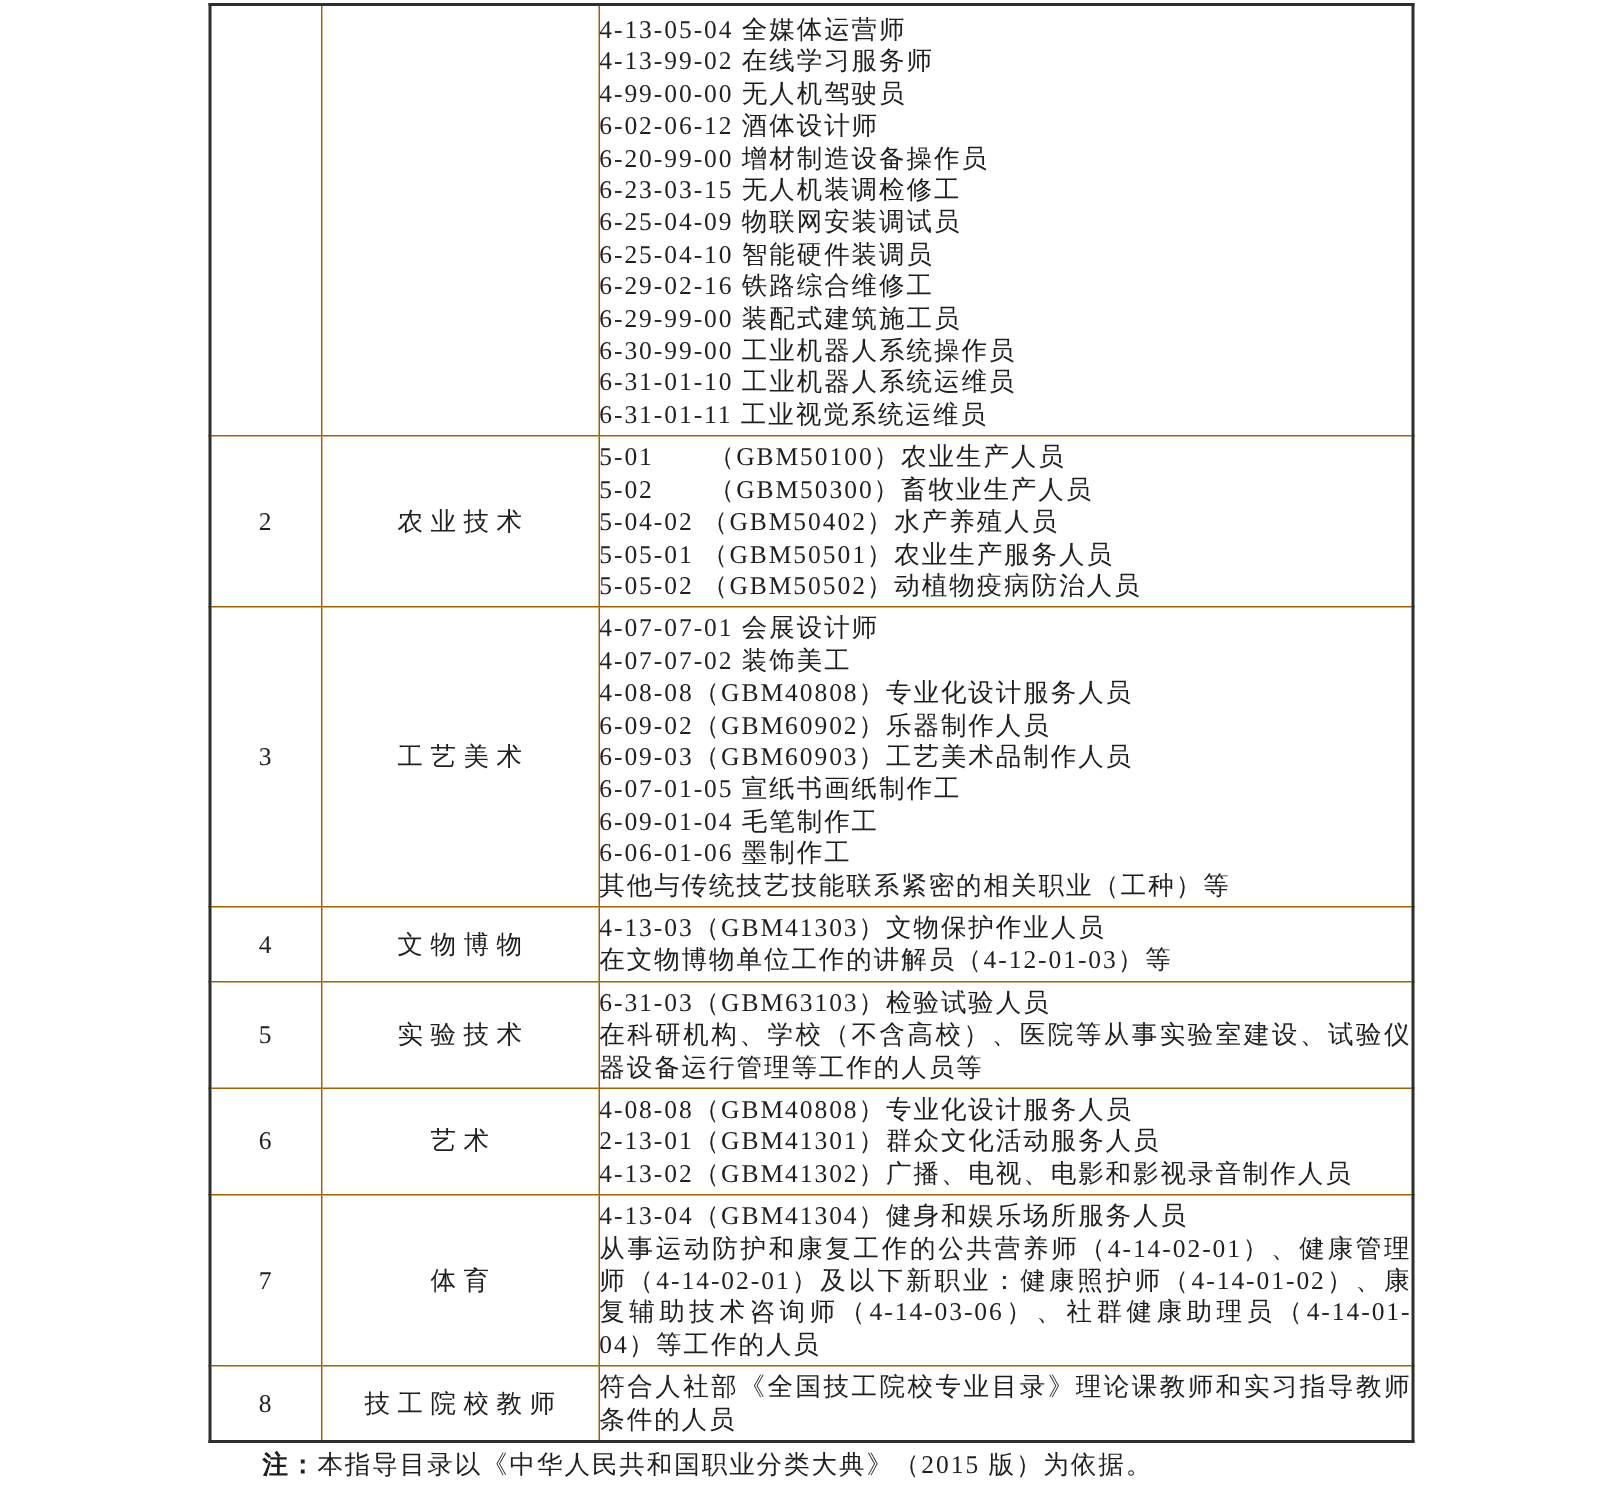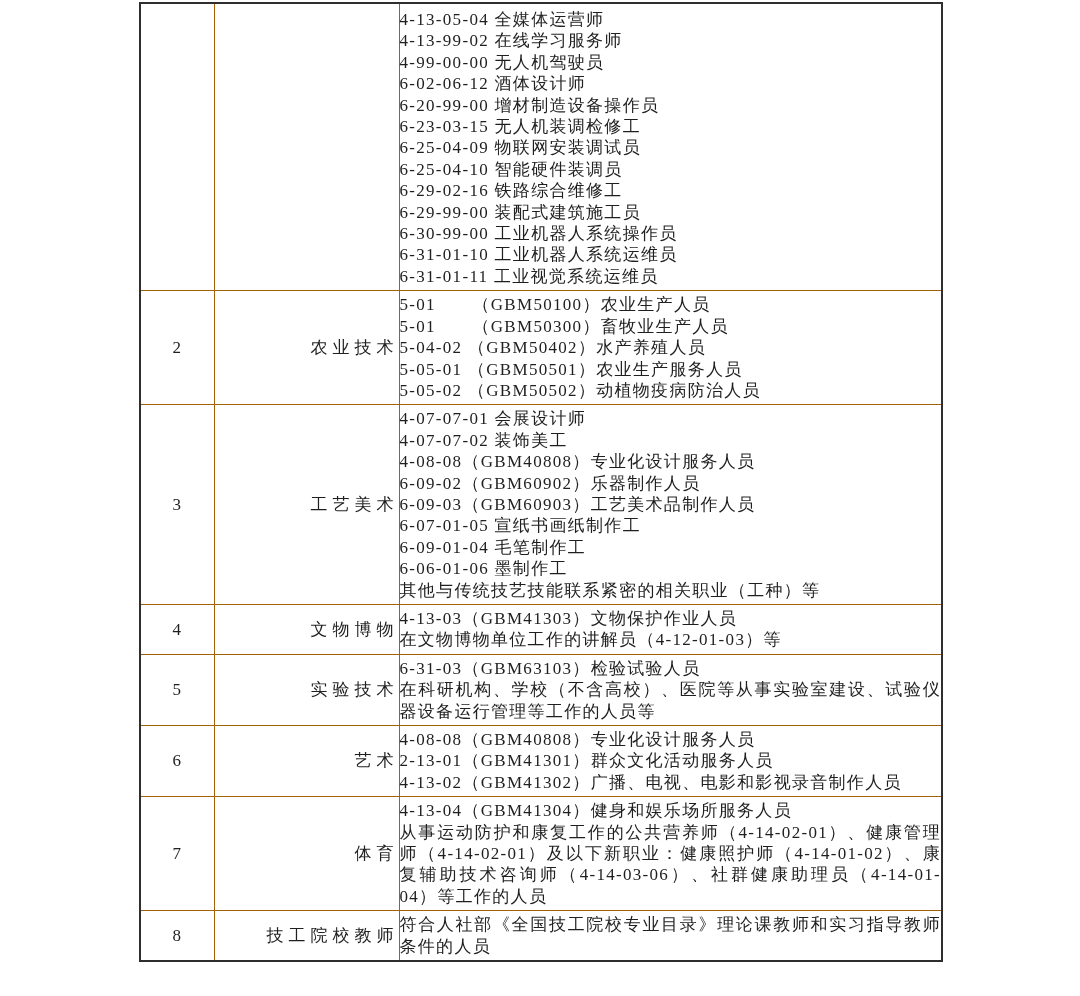--- a/index.html
+++ b/index.html
@@ -33,21 +33,21 @@
     vertical-align: middle;
     font-size: 17px;
     line-height: 21.4px;
     padding: 3px 0;
   }
   td.col-no {
     text-align: center;
     letter-spacing: 1px;
   }
   td.col-cat {
-    text-align: right;
+    text-align: center;
     letter-spacing: 5px;
     text-indent: 5px;
   }
   td.col-content {
     padding-left: 11px;
     padding-right: 10px;
     letter-spacing: 1.3px;
   }
   tr:first-child td {
     border-top: none;
@@ -101,21 +101,21 @@
             <div class="content-line">6-30-99-00 工业机器人系统操作员</div>
             <div class="content-line">6-31-01-10 工业机器人系统运维员</div>
             <div class="content-line">6-31-01-11 工业视觉系统运维员</div>
           </td>
         </tr>
         <tr>
           <td class="col-no">2</td>
           <td class="col-cat">农业技术</td>
           <td class="col-content">
             <div class="content-line">5-01　　（GBM50100）农业生产人员</div>
-            <div class="content-line">5-01　　（GBM50300）畜牧业生产人员</div>
+            <div class="content-line">5-02　　（GBM50300）畜牧业生产人员</div>
             <div class="content-line">5-04-02 （GBM50402）水产养殖人员</div>
             <div class="content-line">5-05-01 （GBM50501）农业生产服务人员</div>
             <div class="content-line">5-05-02 （GBM50502）动植物疫病防治人员</div>
           </td>
         </tr>
         <tr>
           <td class="col-no">3</td>
           <td class="col-cat">工艺美术</td>
           <td class="col-content">
             <div class="content-line">4-07-07-01 会展设计师</div>
@@ -165,14 +165,17 @@
         <tr>
           <td class="col-no">8</td>
           <td class="col-cat">技工院校教师</td>
           <td class="col-content">
             <div class="content-line">符合人社部《全国技工院校专业目录》理论课教师和实习指导教师条件的人员</div>
           </td>
         </tr>
       </tbody>
   </table>
 
+  <div class="footnote">
+    <span class="note-label">注：</span><span class="note-text">本指导目录以《中华人民共和国职业分类大典》（2015 版）为依据。</span>
+  </div>
 
 </div>
 
 </body></html>

